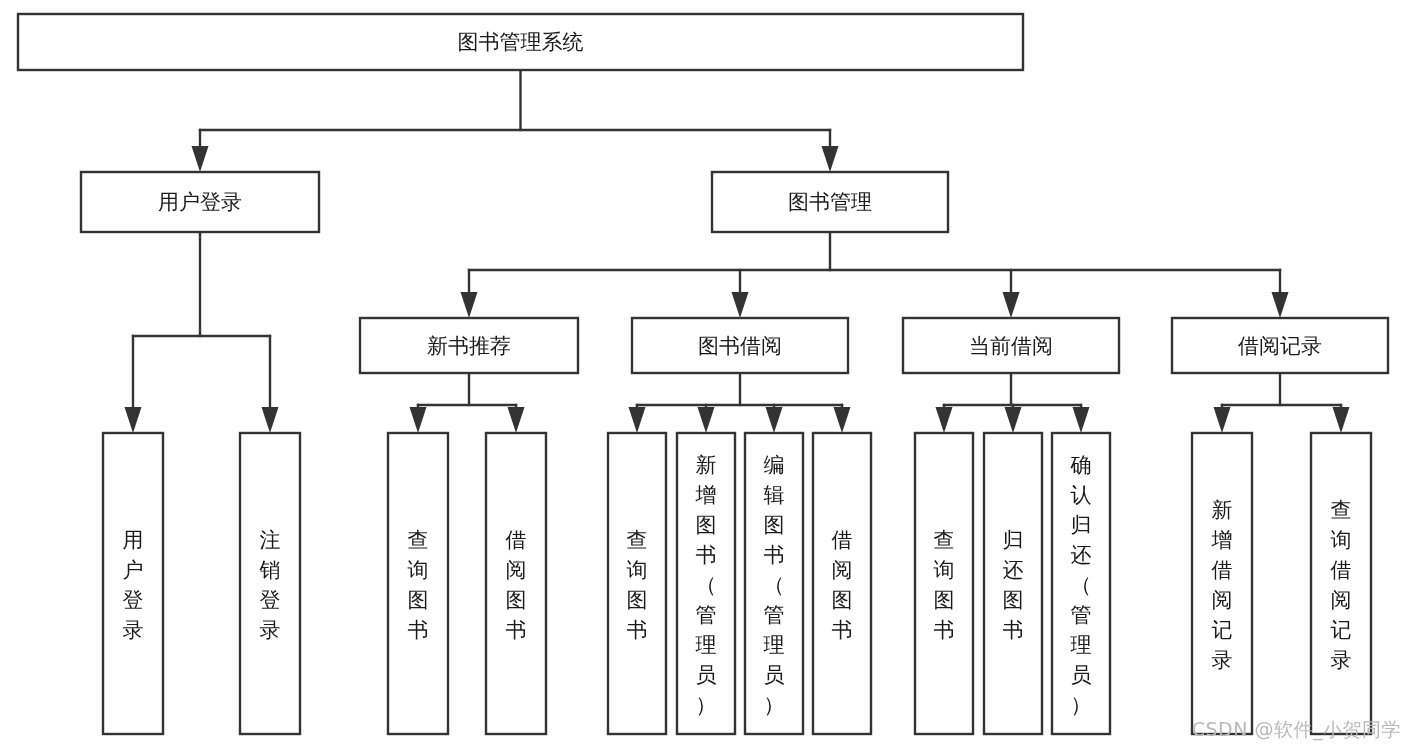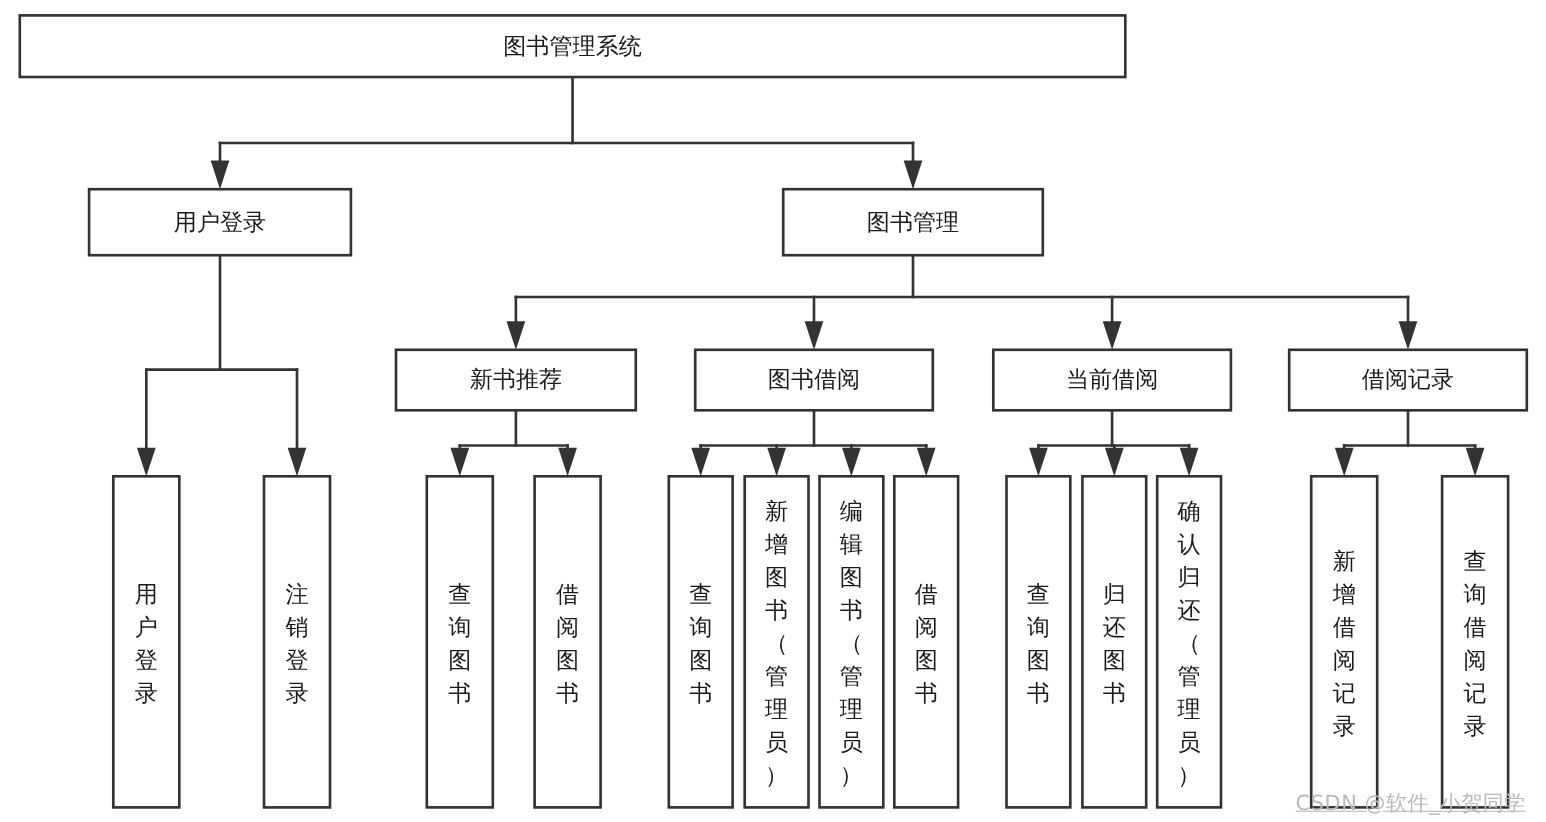--- a/index.html
+++ b/index.html
@@ -44,28 +44,27 @@
     stroke-width: 2.4;
     fill: none;
     stroke-linecap: square;
   }
   .arrow-head {
     fill: #333333;
     stroke: none;
   }
   .watermark-text {
     position: absolute;
-    right: 18px;
+    right: 4px;
     bottom: 4px;
     font-family: "DejaVu Sans", "Liberation Sans", sans-serif;
     font-size: 19px;
     color: #b9b9b9;
     white-space: nowrap;
     letter-spacing: 0.5px;
-    text-decoration: underline;
   }
 </style>
 </head>
 <body>
 
 <svg id="diagram-root" viewBox="0 0 1405 747">
   <g id="connector-layer">
       <g>
         <path class="connector" d="M 520.5 70 L 520.5 130"></path>
         <path class="connector" d="M 200 130 L 830 130"></path>

